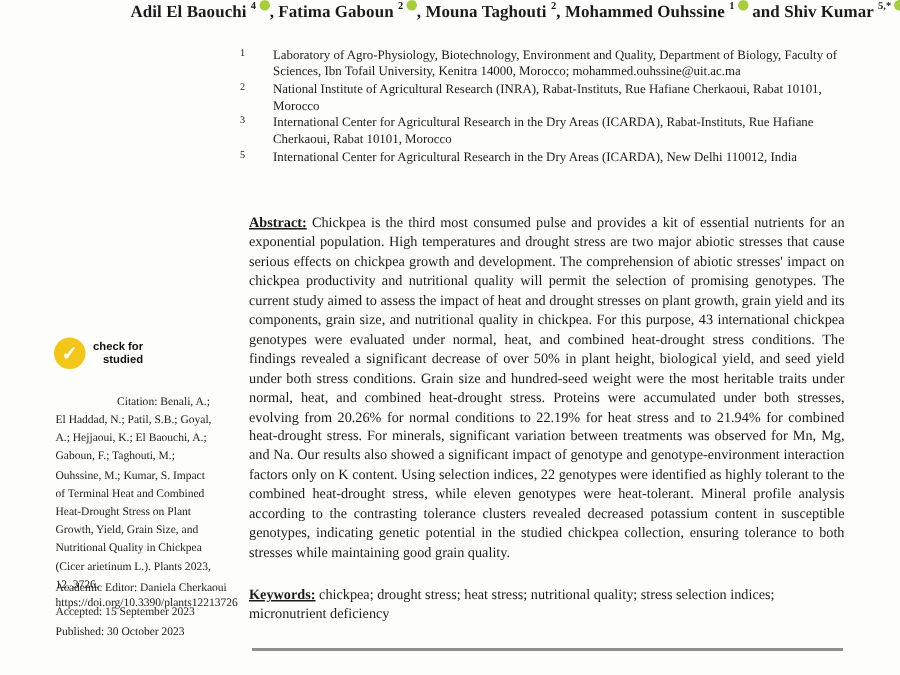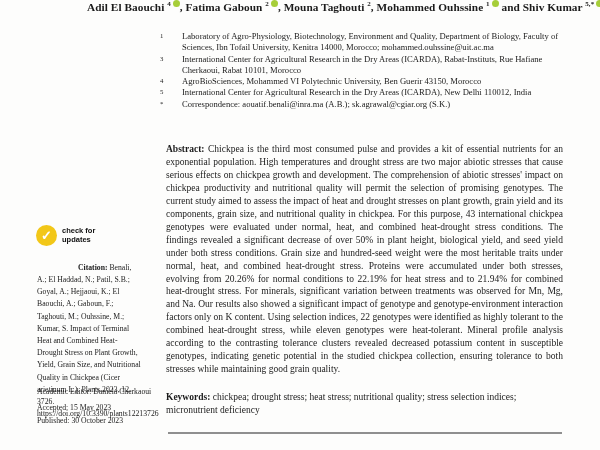--- a/index.html
+++ b/index.html
@@ -29,21 +29,21 @@
   .affil-marker {
     position:absolute; left:2px; top:-1px;
     font-size:6.8px;
   }
 
   
   .abstract {
     position:absolute; left:166px; top:143px; width:397px;
     font-size:9.5px; line-height:12.95px; text-align:justify; margin:0;
   }
-  .abstract .lbl, .keywords .lbl { font-weight:bold; }
+  .abstract .lbl, .keywords .lbl { font-weight:bold;text-decoration:underline; }
   .keywords {
     position:absolute; left:166px; top:391px; width:397px;
     font-size:9.5px; line-height:13px; margin:0;
   }
   .divider {
     position:absolute; left:168px; top:432px; width:394px; height:2px;
     border:none; margin:0;
   }
 
   
@@ -52,67 +52,66 @@
     display:flex; align-items:center; gap:5px; cursor:pointer;
   }
   .badge-circle {
     width:21px; height:21px; border-radius:50%;
     display:flex; align-items:center; justify-content:center;
     color:#ffffff; font-family:"Liberation Sans", sans-serif;
     font-size:13px; font-weight:bold; line-height:21px;
   }
   .badge-text {
     font-family:"Liberation Sans", sans-serif; font-weight:bold;
-    font-size:7.5px; line-height:8.5px; color:#101010;
+    font-size:7.5px; line-height:8.5px; color:#101010;text-align:right;
   }
   .citation {
     position:absolute; left:37px; top:254px; width:104px;
     font-size:7.7px; line-height:12.2px;
   }
-  .citation .lbl { font-weight:bold;padding-left:41px; }
+  .citation .lbl { font-weight:normal;padding-left:41px; }
   .academic-editor {
     position:absolute; left:37px; top:387px; width:140px;
     font-size:7.7px; white-space:nowrap;
   }
   .dates {
     position:absolute; left:37px; top:402px; width:130px;
     font-size:7.7px; line-height:12.8px;
   }
 </style>
 </head>
 <body>
 
 <div class="page">
 
   <div class="author-line"><span>Adil El Baouchi</span> <sup>4</sup><span class="orcid-dot" style="background: rgb(166, 206, 57);"></span>, <span>Fatima Gaboun</span> <sup>2</sup><span class="orcid-dot" style="background: rgb(166, 206, 57);"></span>, <span>Mouna Taghouti</span> <sup>2</sup>, <span>Mohammed Ouhssine</span> <sup>1</sup><span class="orcid-dot" style="background: rgb(166, 206, 57);"></span> and <span>Shiv Kumar</span> <sup>5,*</sup><span class="orcid-dot" style="background: rgb(166, 206, 57);"></span></div>
 
   <div class="affils">
       <div class="affil-item"><span class="affil-marker">1</span><span>Laboratory of Agro-Physiology, Biotechnology, Environment and Quality, Department of Biology, Faculty of Sciences, Ibn Tofail University, Kenitra 14000, Morocco; mohammed.ouhssine@uit.ac.ma</span></div>
+      <div class="affil-item"><span class="affil-marker">2</span><span>National Institute of Agricultural Research (INRA), Rabat-Instituts, Rue Hafiane Cherkaoui, Rabat 10101, Morocco</span></div>
       <div class="affil-item"><span class="affil-marker">3</span><span>International Center for Agricultural Research in the Dry Areas (ICARDA), Rabat-Instituts, Rue Hafiane Cherkaoui, Rabat 10101, Morocco</span></div>
-      <div class="affil-item"><span class="affil-marker">4</span><span>AgroBioSciences, Mohammed VI Polytechnic University, Ben Guerir 43150, Morocco</span></div>
       <div class="affil-item"><span class="affil-marker">5</span><span>International Center for Agricultural Research in the Dry Areas (ICARDA), New Delhi 110012, India</span></div>
-      <div class="affil-item"><span class="affil-marker">*</span><span>Correspondence: aouatif.benali@inra.ma (A.B.); sk.agrawal@cgiar.org (S.K.)</span></div>
     </div>
 
   <p class="abstract"><span class="lbl">Abstract:</span> <span>Chickpea is the third most consumed pulse and provides a kit of essential nutrients for an exponential population. High temperatures and drought stress are two major abiotic stresses that cause serious effects on chickpea growth and development. The comprehension of abiotic stresses' impact on chickpea productivity and nutritional quality will permit the selection of promising genotypes. The current study aimed to assess the impact of heat and drought stresses on plant growth, grain yield and its components, grain size, and nutritional quality in chickpea. For this purpose, 43 international chickpea genotypes were evaluated under normal, heat, and combined heat-drought stress conditions. The findings revealed a significant decrease of over 50% in plant height, biological yield, and seed yield under both stress conditions. Grain size and hundred-seed weight were the most heritable traits under normal, heat, and combined heat-drought stress. Proteins were accumulated under both stresses, evolving from 20.26% for normal conditions to 22.19% for heat stress and to 21.94% for combined heat-drought stress. For minerals, significant variation between treatments was observed for Mn, Mg, and Na. Our results also showed a significant impact of genotype and genotype-environment interaction factors only on K content. Using selection indices, 22 genotypes were identified as highly tolerant to the combined heat-drought stress, while eleven genotypes were heat-tolerant. Mineral profile analysis according to the contrasting tolerance clusters revealed decreased potassium content in susceptible genotypes, indicating genetic potential in the studied chickpea collection, ensuring tolerance to both stresses while maintaining good grain quality.</span></p>
 
   <p class="keywords"><span class="lbl">Keywords:</span> <span>chickpea; drought stress; heat stress; nutritional quality; stress selection indices; micronutrient deficiency</span></p>
 
   <hr class="divider" style="background: rgb(143, 143, 143);">
 
   <div class="badge">
     <span class="badge-circle" style="background: rgb(242, 199, 24);">✓</span>
     <span class="badge-text">
       <span>check for</span><br>
-      <span>updates</span>
+      <span>studied</span>
     </span>
   </div>
 
   <p class="citation"><span class="lbl">Citation:</span> <span>Benali, A.; El Haddad, N.; Patil, S.B.; Goyal, A.; Hejjaoui, K.; El Baouchi, A.; Gaboun, F.; Taghouti, M.; Ouhssine, M.; Kumar, S. Impact of Terminal Heat and Combined Heat-Drought Stress on Plant Growth, Yield, Grain Size, and Nutritional Quality in Chickpea (Cicer arietinum L.). Plants 2023, 12, 3726. https://doi.org/10.3390/plants12213726</span></p>
 
   <div class="academic-editor">Academic Editor: Daniela Cherkaoui</div>
 
   <div class="dates">
-      <div>Accepted: 15 May 2023</div>
+      <div>Accepted: 15 September 2023</div>
       <div>Published: 30 October 2023</div>
     </div>
 
 </div>
 
 </body></html>

